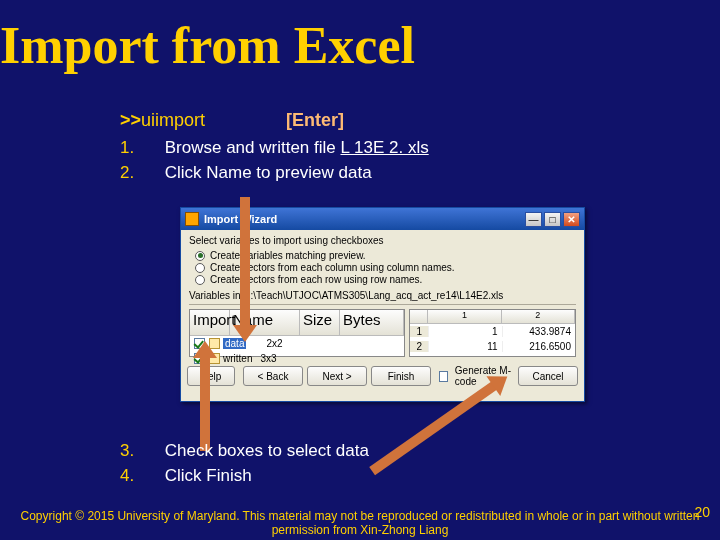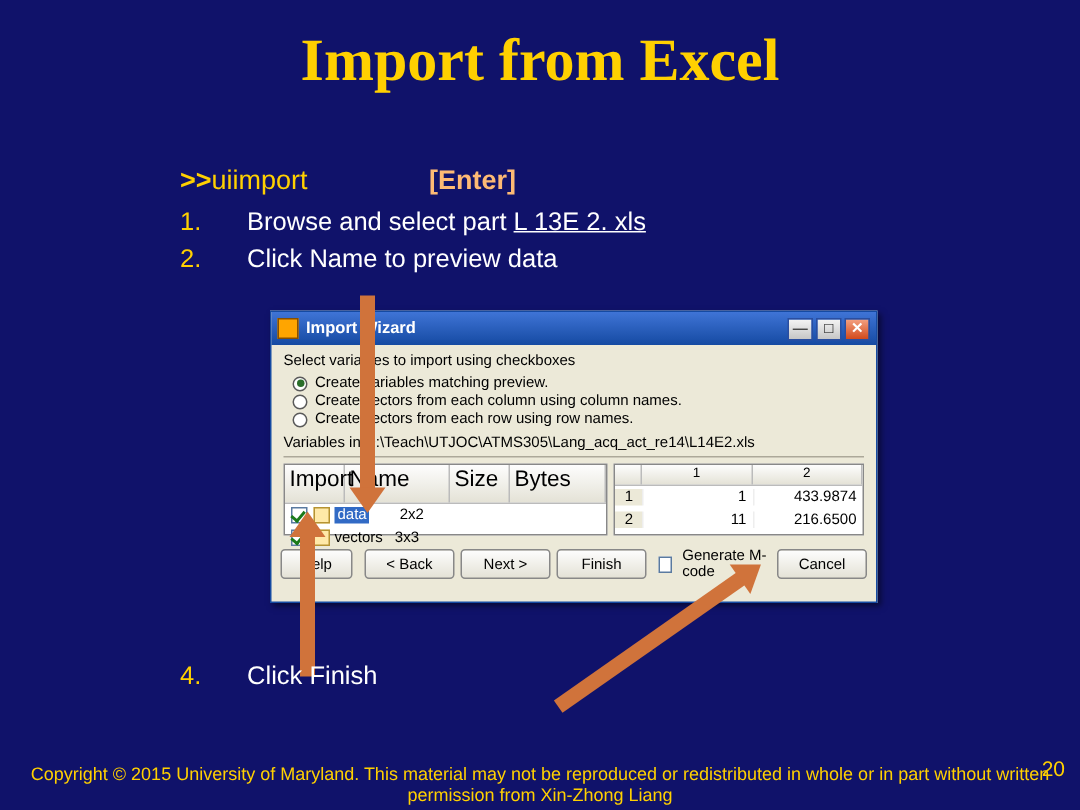--- a/index.html
+++ b/index.html
@@ -3,24 +3,24 @@
 <meta charset="utf-8">
 <style>
   * { margin: 0; padding: 0; box-sizing: border-box; }
   html, body { width: 720px; height: 540px; overflow: hidden; }
   body {
     background: #10126a;
     font-family: "Times New Roman", serif;
     position: relative;
   }
   .title {
-    text-align: center;
+    text-align: left;
     font-family: Georgia, "Times New Roman", serif;
     font-weight: bold;
-    font-size: 40px;
+    font-size: 52px;
     color: #ffd000;
     padding-top: 16px;
   }
   .content {
     position: absolute;
     left: 120px;
     top: 110px;
     right: 60px;
     font-family: Verdana, Tahoma, sans-serif;
   }
@@ -154,21 +154,21 @@
 
 <div class="content">
   <div class="cmd-row">
     <span class="prompt">&gt;&gt;</span><span class="cmd">uiimport</span>
     <span class="enter">[Enter]</span>
   </div>
   <ol class="steps">
     <li>
       <span class="num">1.</span>
       <span class="txt">
-        <span>Browse and select part </span><span class="ul">L 13E 2. xls</span>
+        <span>Browse and written file </span><span class="ul">L 13E 2. xls</span>
       </span>
     </li>
     <li>
       <span class="num">2.</span>
       <span class="txt">Click Name to preview data</span>
     </li>
   </ol>
 </div>
 
 <div class="wizard">
@@ -206,21 +206,21 @@
         </div>
         <div class="lr-row">
           <div class="cb on"></div>
           <div class="file-icon"></div>
           <span class="hl">data</span>
           <span style="margin-left:20px">2x2</span>
         </div>
         <div class="lr-row">
           <div class="cb on"></div>
           <div class="file-icon"></div>
-          <span>vectors</span>
+          <span>written</span>
           <span style="margin-left:8px">3x3</span>
         </div>
       </div>
       <div class="list-right">
         <div class="rhead">
           <div style="flex:0 0 18px"></div>
           <div>1</div>
           <div>2</div>
         </div>
         <div class="lr-row">
@@ -251,20 +251,24 @@
   </div>
 </div>
 
 <div class="arrow v1"></div>
 <div class="arrow v2"></div>
 <div class="arrow d"></div>
 
 <div class="lower">
   <ol>
     <li>
+      <span class="num">3.</span>
+      <span class="txt">Check boxes to select data</span>
+    </li>
+    <li>
       <span class="num">4.</span>
       <span class="txt">Click Finish</span>
     </li>
   </ol>
 </div>
 
 <div class="pagenum">20</div>
 <div class="copyright">Copyright © 2015 University of Maryland. This material may not be reproduced or redistributed in whole or in part without written permission from Xin-Zhong Liang</div>
 
 </body></html>

